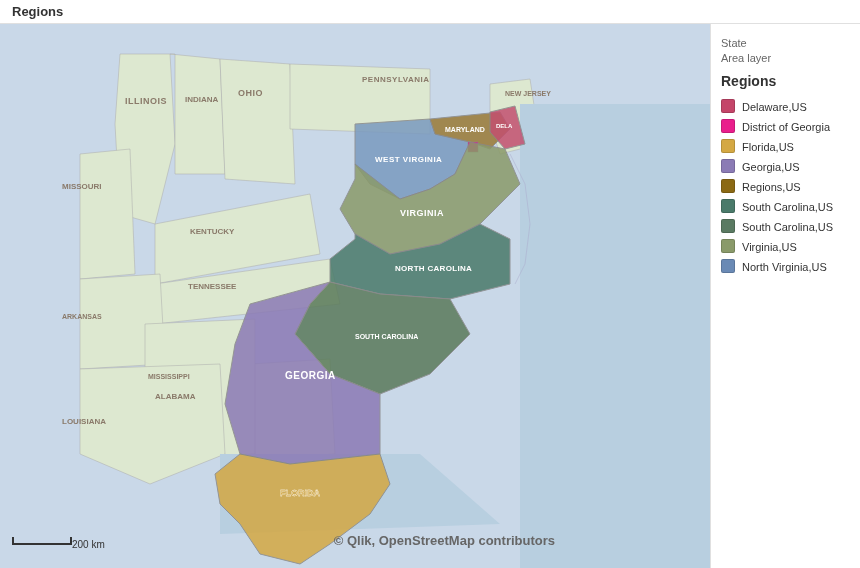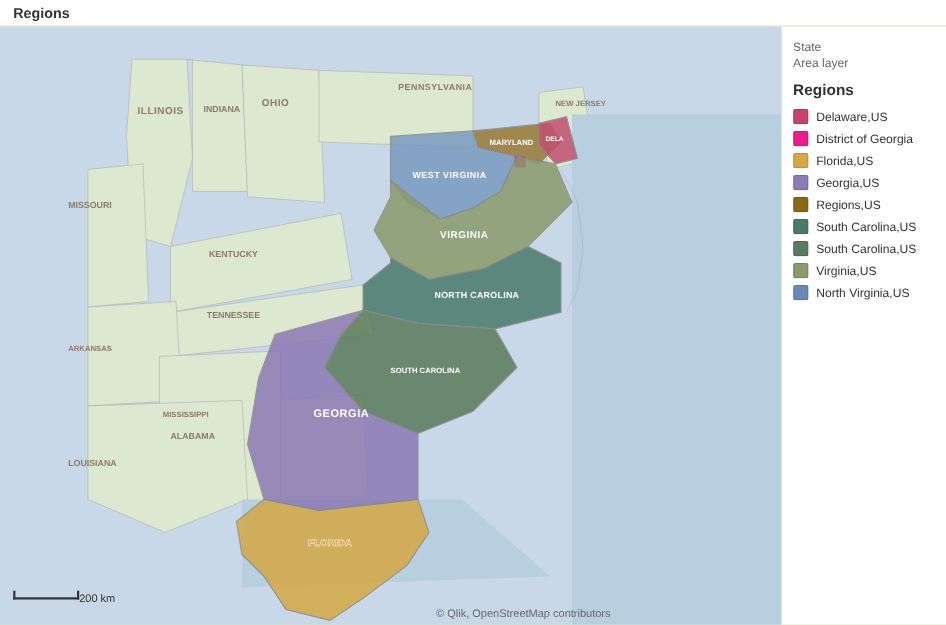--- a/index.html
+++ b/index.html
@@ -124,25 +124,26 @@
 
     #scale-text {
       font-size: 10px;
       color: #333;
       margin-top: 2px;
     }
 
     
     #attribution {
       position: absolute;
-      bottom: 4px;
+      bottom: 20px;
       right: 155px;
-      font-size: 10px;
+      font-size: 13px;
       color: #666;
       z-index: 10;
+      font-weight: bold;
     }
   </style>
 </head>
 <body>
 
 <div id="app">
 
   <div id="title-bar">
     <span>Regions</span>
   </div>

